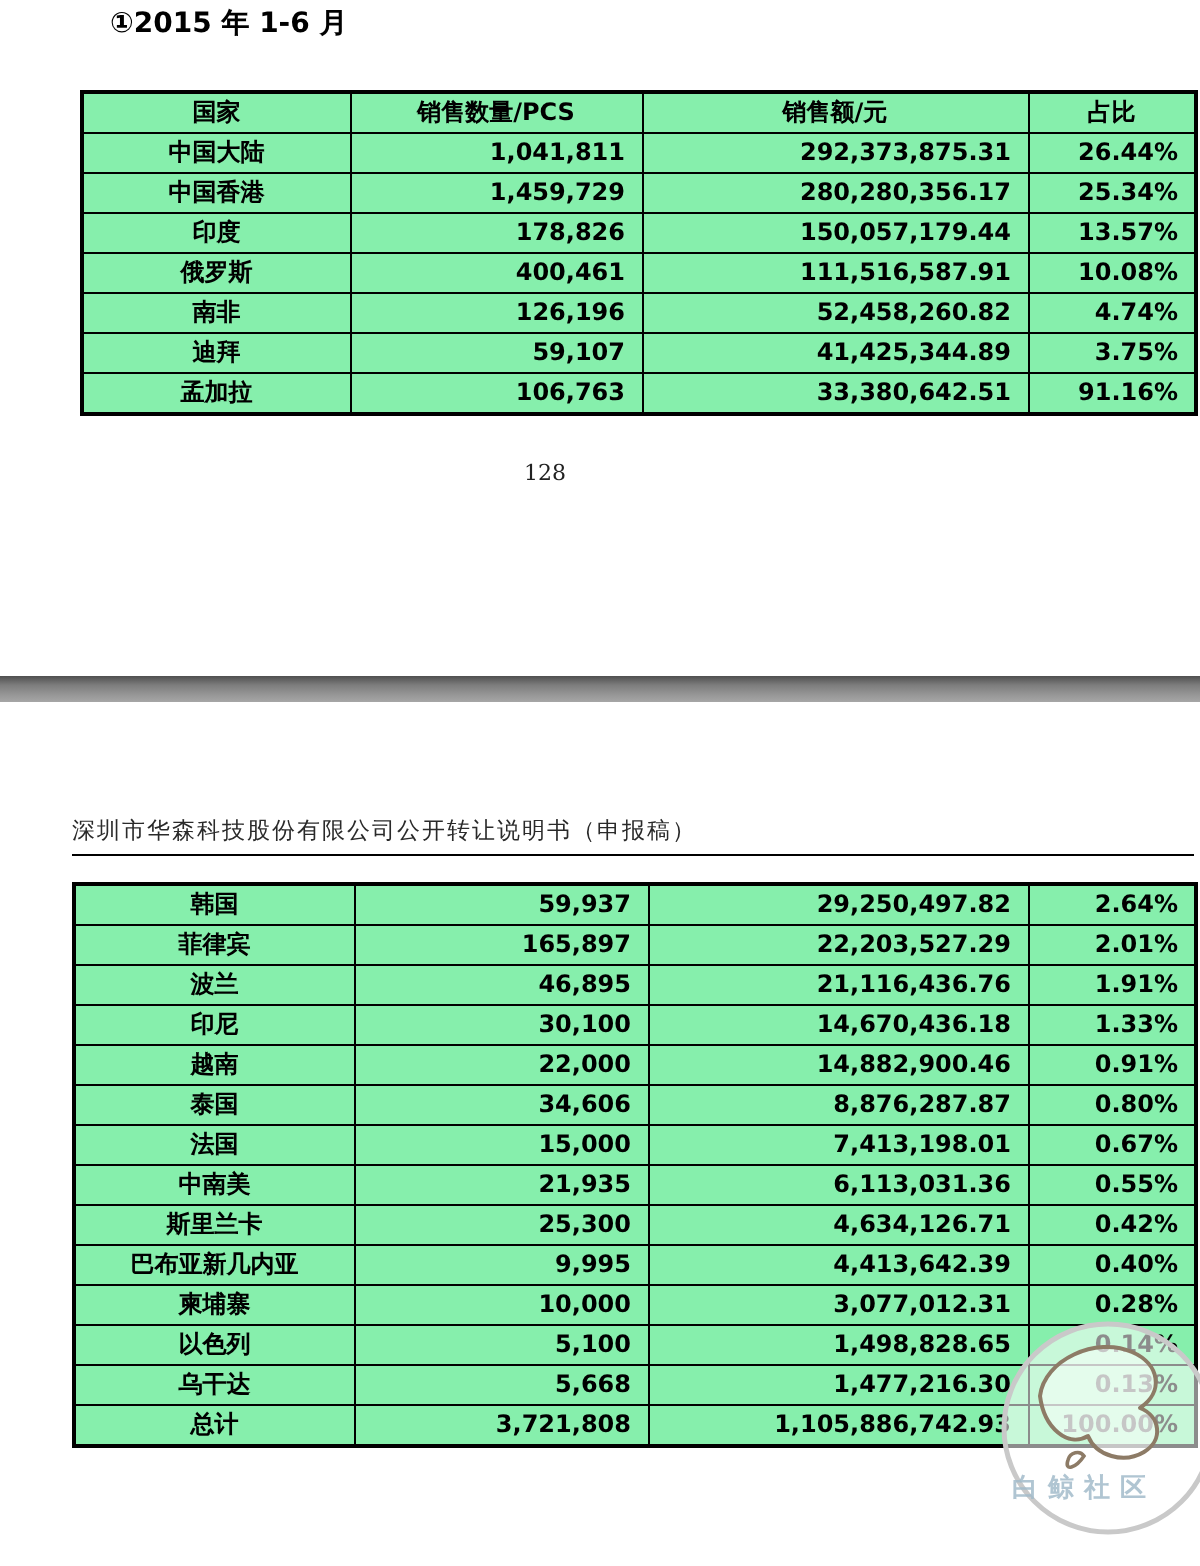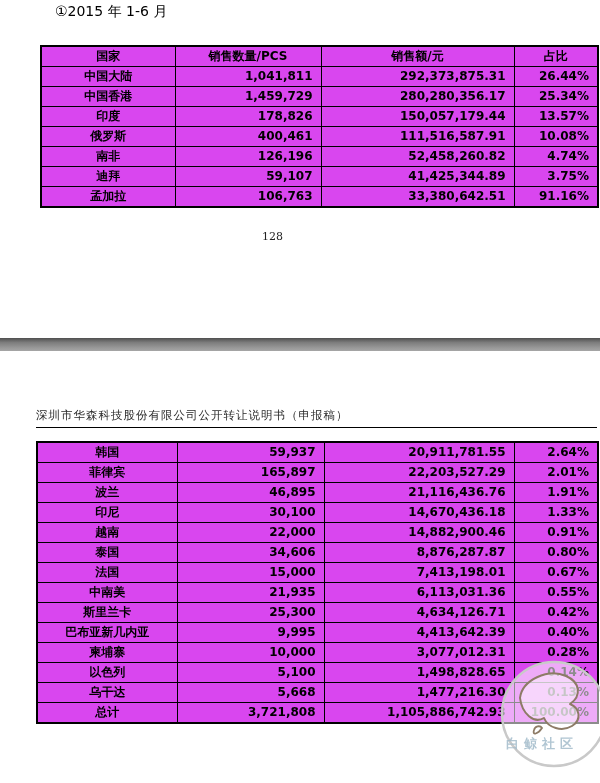--- a/index.html
+++ b/index.html
@@ -1,24 +1,24 @@
 <!DOCTYPE html>
 <html><head>
 <meta charset="utf-8">
 <style>
   html,body{margin:0;padding:0;}
   body{width:600px;height:783px;position:relative;background:#ffffff;overflow:hidden;
        font-family:"DejaVu Sans",sans-serif;}
   .abs{position:absolute;}
 
   
-  .doc-title{left:55px;top:3px;font-size:14px;font-weight:normal;color:#000;}
+  .doc-title{left:55px;top:3px;font-size:14px;font-weight:bold;color:#000;}
   .tbl1{left:40px;top:45px;}
   .tbl2{left:36px;top:441px;}
-  table{border-collapse:collapse;table-layout:fixed;background:#d946ef;}
+  table{border-collapse:collapse;table-layout:fixed;background:#86efac;}
   table{border:2px solid #000;}
   th,td{border:1px solid #000;height:19px;padding:0 8px;overflow:hidden;
         white-space:nowrap;font-family:"DejaVu Sans",sans-serif;
         font-size:12px;font-weight:bold;color:#000;line-height:19px;}
   th{text-align:center;}
   .ctr{text-align:center;margin-left:32px;}
   .num{text-align:right;}
   .page-num{left:0;top:230px;width:545px;text-align:center;
             font-family:"DejaVu Serif",serif;font-size:11px;font-weight:normal;color:#222;}
 
@@ -109,21 +109,21 @@
   <colgroup>
       <col style="width:140px">
       <col style="width:147px">
       <col style="width:190px">
       <col style="width:84px">
     </colgroup>
   <tbody>
       <tr>
     <td class="ctr">韩国</td>
     <td class="num">59,937</td>
-    <td class="num">20,911,781.55</td>
+    <td class="num">29,250,497.82</td>
     <td class="num">2.64%</td>
   </tr>
   <tr>
     <td class="ctr">菲律宾</td>
     <td class="num">165,897</td>
     <td class="num">22,203,527.29</td>
     <td class="num">2.01%</td>
   </tr>
   <tr>
     <td class="ctr">波兰</td>

